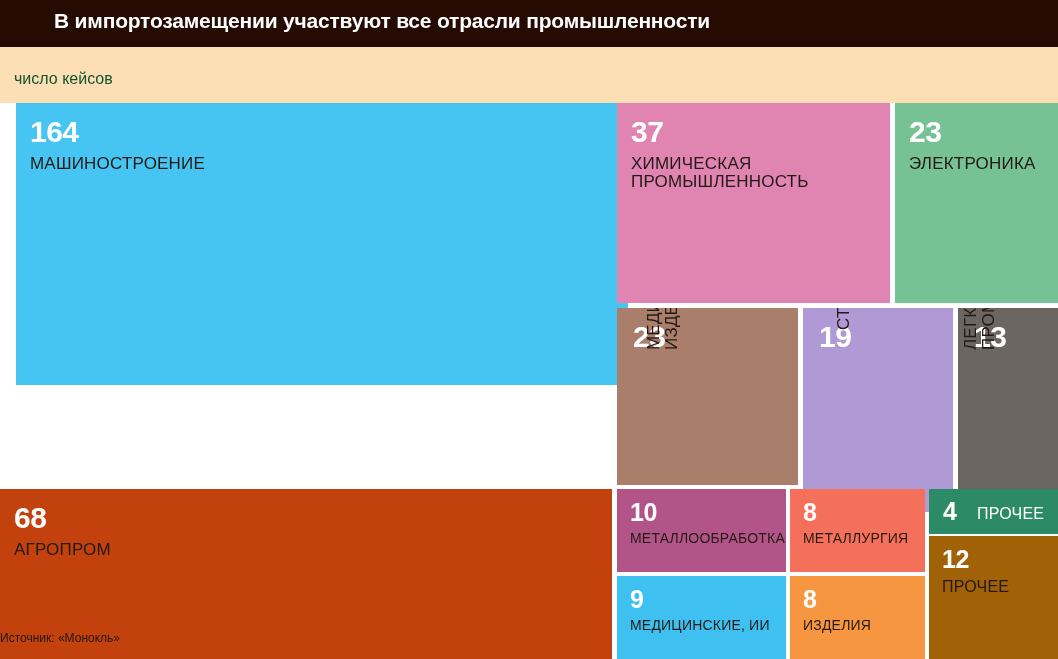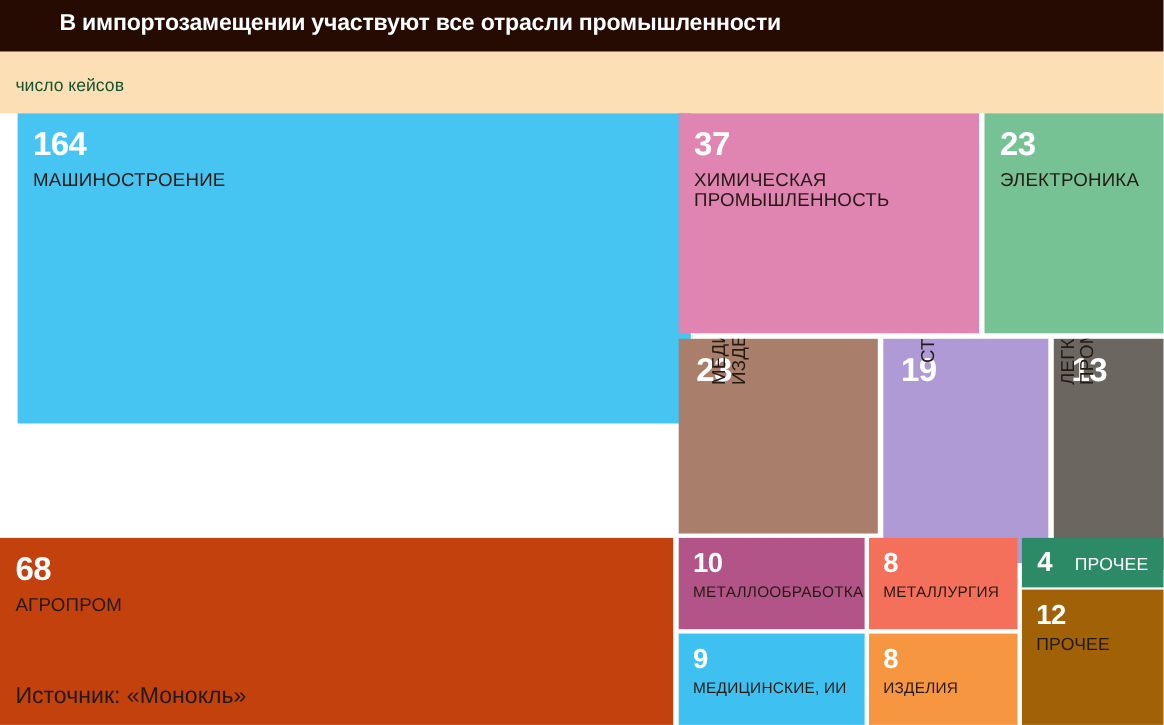--- a/index.html
+++ b/index.html
@@ -103,23 +103,23 @@
   
   .sm .val { left: 13px; top: 11px; font-size: 25px; }
   .sm .lbl { left: 13px; top: 42px; font-size: 14px; text-align: center; }
 
   
   .inline .val { left: 14px; top: 10px; font-size: 25px; }
   .inline .lbl { left: 48px; top: 16px; font-size: 16px; color: #ffffff; }
 
   .source-note {
     position: absolute;
-    left: 14px;
+    left: 0;
     bottom: 14px;
-    font-size: 21px;
+    font-size: 12px;
     color: #231a14;
     white-space: nowrap;
   }
 </style>
 </head>
 <body>
 
 <div id="page">
 
   <div class="header-bar"></div>

